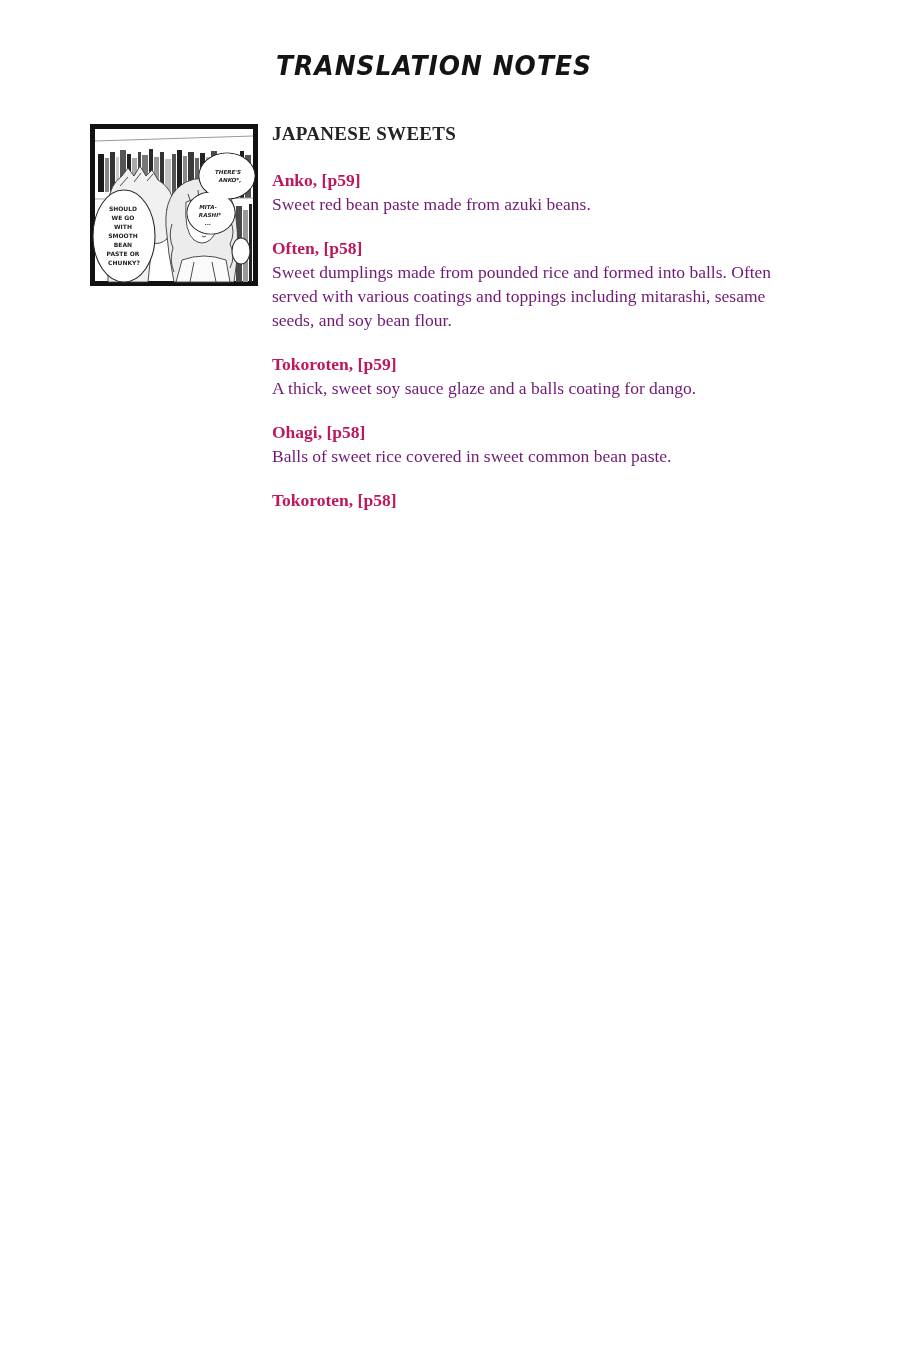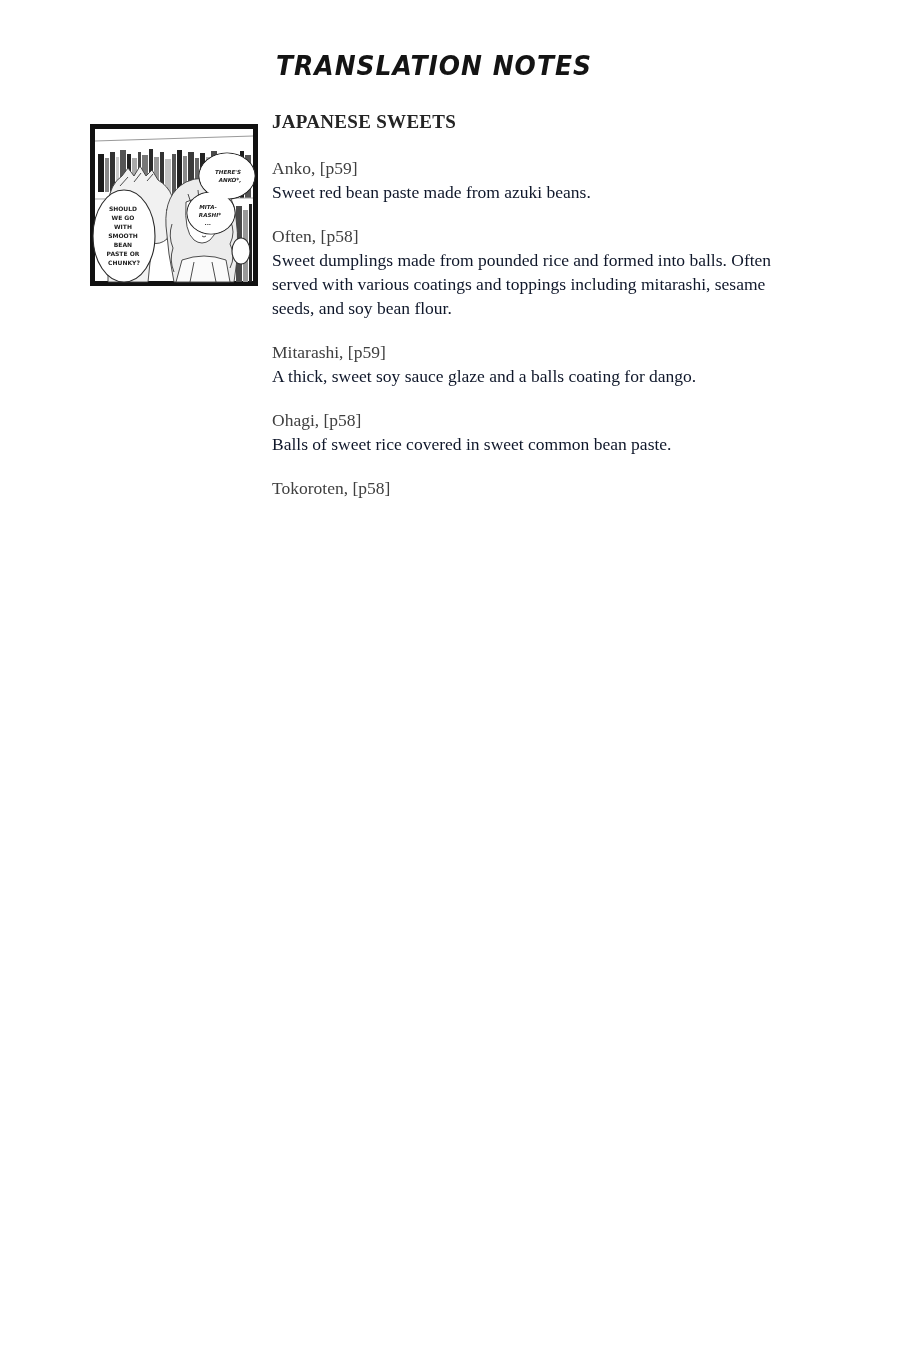--- a/index.html
+++ b/index.html
@@ -13,32 +13,32 @@
     font-weight:bold;font-style:italic;
     font-size:25px;letter-spacing:1px;color:#141414;
     transform:scaleY(1.08);transform-origin:left top;
     white-space:nowrap;
   }
   .panel-wrap{
     position:absolute;left:90px;top:124px;width:168px;height:162px;
   }
   .panel-wrap svg{display:block;width:168px;height:162px;}
   .content{
-    position:absolute;left:272px;top:110px;max-width:620px;
+    position:absolute;left:272px;top:122px;max-width:620px;
   }
   .section-heading{
     font-size:19px;font-weight:bold;color:#242424;
     letter-spacing:0.3px;line-height:24px;margin:0 0 22px 0;
   }
   .entry{margin:0 0 20px 0;}
   .term{
-    font-size:17.5px;font-weight:normal;color:#404040;line-height:24px;
+    font-size:17.5px;font-weight:bold;color:#be185d;line-height:24px;
   }
   .definition{
-    font-size:17.5px;color:#0f172a;line-height:24px;white-space:pre-line;
+    font-size:17.5px;color:#701a75;line-height:24px;white-space:pre-line;
   }
   .bubble-text{
     font-family:"DejaVu Sans", sans-serif;font-weight:bold;
     fill:#1e1e1e;
   }
 </style>
 </head>
 <body>
 
 <div class="page-title">TRANSLATION NOTES</div>
@@ -156,21 +156,21 @@
   </div>
 
   <div class="entry">
     <div class="term">Often, [p58]</div>
     <div class="definition">Sweet dumplings made from pounded rice and formed into balls. Often
 served with various coatings and toppings including mitarashi, sesame
 seeds, and soy bean flour.</div>
   </div>
 
   <div class="entry">
-    <div class="term">Mitarashi, [p59]</div>
+    <div class="term">Tokoroten, [p59]</div>
     <div class="definition">A thick, sweet soy sauce glaze and a balls coating for dango.</div>
   </div>
 
   <div class="entry">
     <div class="term">Ohagi, [p58]</div>
     <div class="definition">Balls of sweet rice covered in sweet common bean paste.</div>
   </div>
 
   <div class="entry">
     <div class="term">Tokoroten, [p58]</div>

